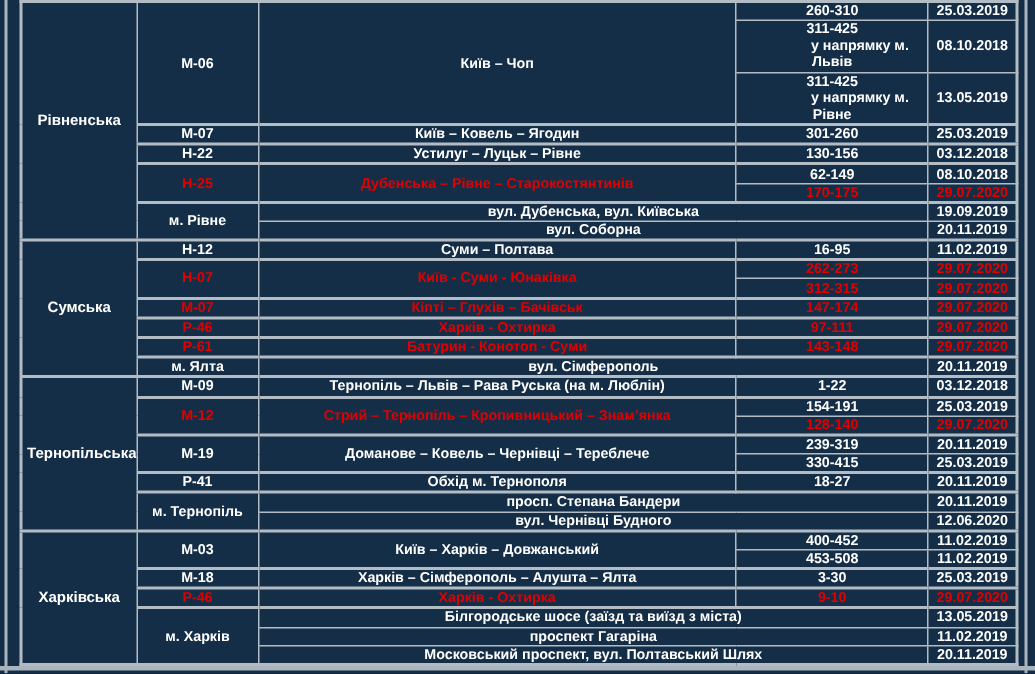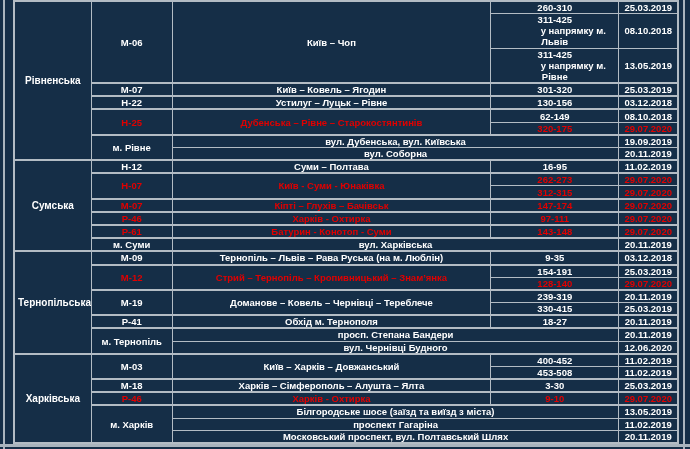--- a/index.html
+++ b/index.html
@@ -47,37 +47,37 @@
         <td class="km"><span>311-425</span><br><span class="note">у напрямку м. Львів</span></td>
         <td class="date">08.10.2018</td>
       </tr>
       <tr class="h2">
         <td class="km"><span>311-425</span><br><span class="note">у напрямку м. Рівне</span></td>
         <td class="date">13.05.2019</td>
       </tr>
       <tr class="h1 gs">
         <td class="code">М-07</td>
         <td class="route">Київ – Ковель – Ягодин</td>
-        <td class="km">301-320</td>
+        <td class="km">301-260</td>
         <td class="date">25.03.2019</td>
       </tr>
       <tr class="h1 gs">
         <td class="code">Н-22</td>
         <td class="route">Устилуг – Луцьк – Рівне</td>
         <td class="km">130-156</td>
         <td class="date">03.12.2018</td>
       </tr>
       <tr class="h1 gs">
         <td class="code red" rowspan="2">Н-25</td>
         <td class="route red" rowspan="2">Дубенська – Рівне – Старокостянтинів</td>
         <td class="km">62-149</td>
         <td class="date">08.10.2018</td>
       </tr>
       <tr class="h1">
-        <td class="km red">320-175</td>
+        <td class="km red">170-175</td>
         <td class="date red">29.07.2020</td>
       </tr>
       <tr class="h1 gs">
         <td class="code" rowspan="2">м. Рівне</td>
         <td class="street" colspan="2">вул. Дубенська, вул. Київська</td>
         <td class="date">19.09.2019</td>
       </tr>
       <tr class="h1">
         <td class="street" colspan="2">вул. Соборна</td>
         <td class="date">20.11.2019</td>
@@ -112,30 +112,30 @@
         <td class="km red">97-111</td>
         <td class="date red">29.07.2020</td>
       </tr>
       <tr class="h1 gs">
         <td class="code red">Р-61</td>
         <td class="route red">Батурин - Конотоп - Суми</td>
         <td class="km red">143-148</td>
         <td class="date red">29.07.2020</td>
       </tr>
       <tr class="h1 gs">
-        <td class="code">м. Суми</td>
-        <td class="street" colspan="2">вул. Харківська</td>
+        <td class="code">м. Ялта</td>
+        <td class="street" colspan="2">вул. Сімферополь</td>
         <td class="date">20.11.2019</td>
       </tr>
 
       <tr class="h1 gs">
         <td class="region" rowspan="8">Тернопільська</td>
         <td class="code">М-09</td>
         <td class="route">Тернопіль – Львів – Рава Руська (на м. Люблін)</td>
-        <td class="km">9-35</td>
+        <td class="km">1-22</td>
         <td class="date">03.12.2018</td>
       </tr>
       <tr class="h1 gs">
         <td class="code red" rowspan="2">М-12</td>
         <td class="route red" rowspan="2">Стрий – Тернопіль – Кропивницький – Знам’янка</td>
         <td class="km">154-191</td>
         <td class="date">25.03.2019</td>
       </tr>
       <tr class="h1">
         <td class="km red">128-140</td>

